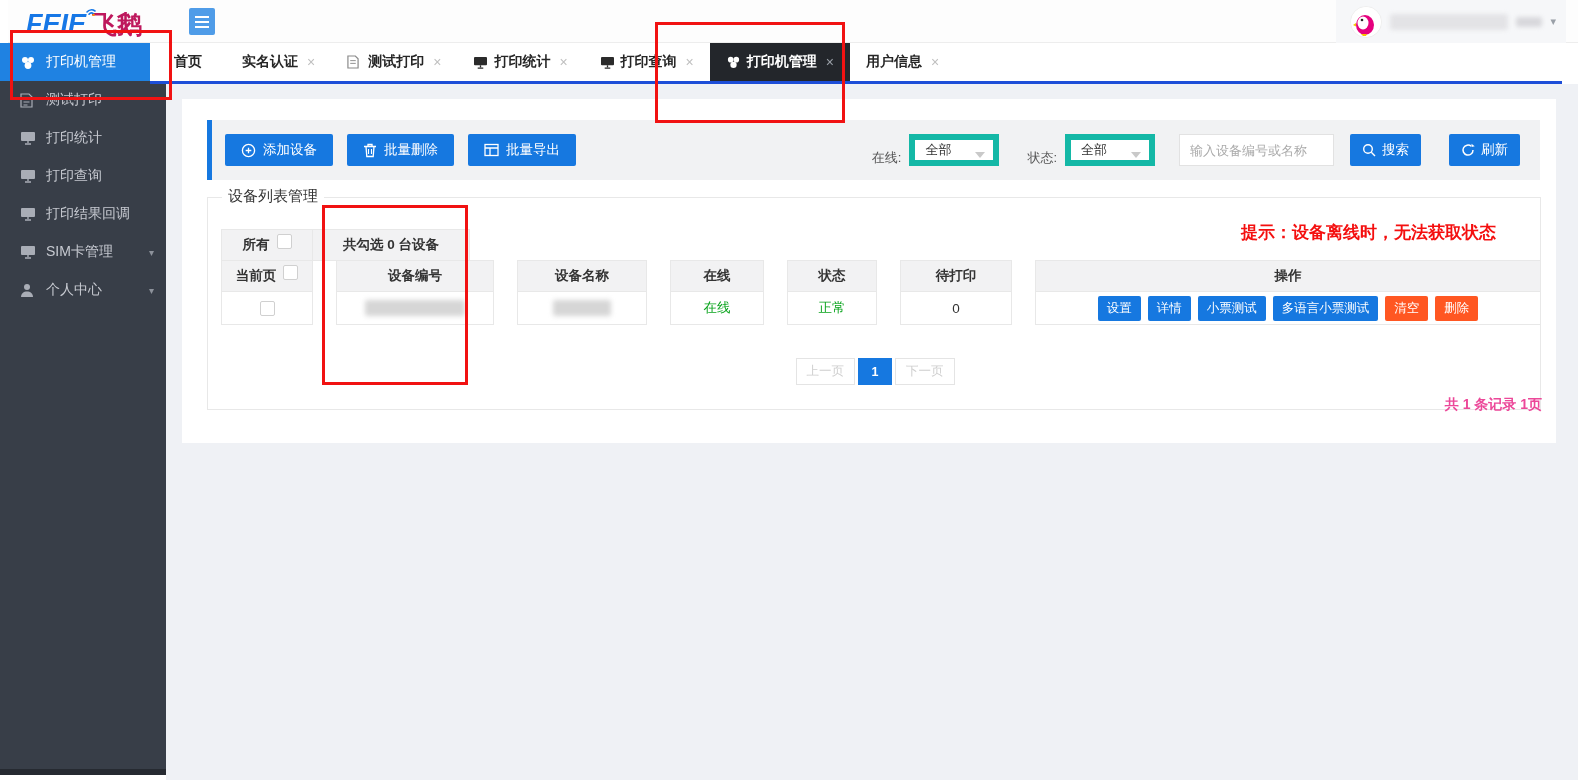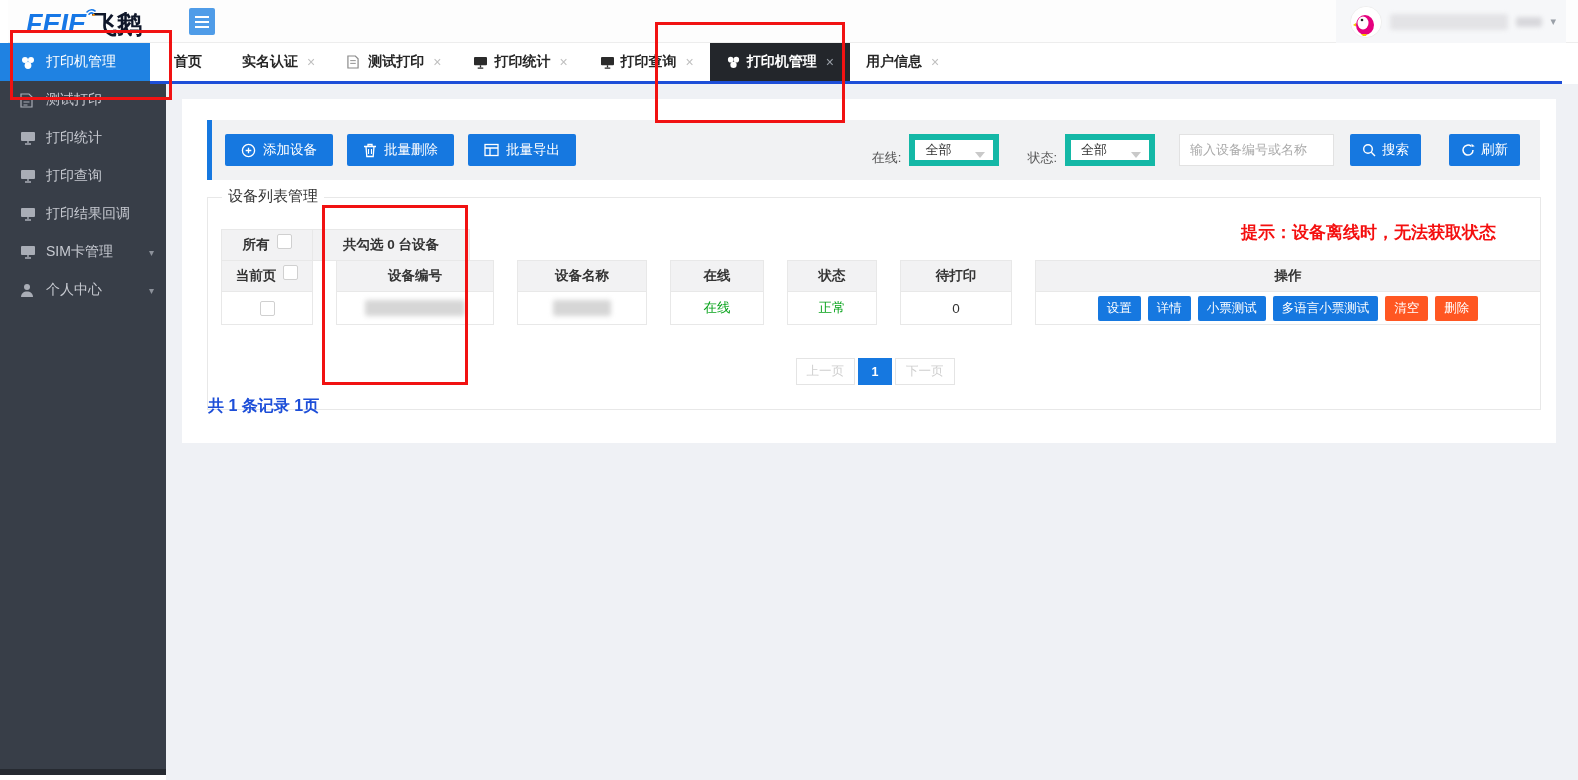--- a/index.html
+++ b/index.html
@@ -5,21 +5,21 @@
   * { margin:0; padding:0; box-sizing:border-box; }
   html,body { width:1578px; height:780px; }
   body { font-family:"Liberation Sans","DejaVu Sans",sans-serif; background:#fff; }
   #app { position:relative; width:1578px; height:780px; overflow:hidden; background:#fff; }
 
   
   .topbar { position:absolute; left:8px; top:0; width:1572px; height:43px; background:#fdfdfd; border-bottom:1px solid #ededed; z-index:5; }
   .logo { position:absolute; left:18px; top:4px; height:36px; display:flex; align-items:flex-end; }
   .logo-en { font-size:27px; font-weight:bold; font-style:italic; color:#1677e6; letter-spacing:0px; line-height:32px; }
   .logo-wifi { position:absolute; left:57px; top:-2px; }
-  .logo-cn { font-size:25px; font-weight:bold; color:#0f172a; margin-left:6px; line-height:32px; }
+  .logo-cn { font-size:25px; font-weight:bold; color:#be185d; margin-left:6px; line-height:32px; }
   .hamburger { position:absolute; left:181px; top:8px; width:26px; height:27px; background:#4f9ce8; border-radius:2px; display:flex; flex-direction:column; justify-content:center; align-items:center; gap:3px; cursor:pointer; }
   .hamburger i { display:block; width:14px; height:2px; background:#fff; }
   .user-area { position:absolute; right:14px; top:0; height:43px; display:flex; align-items:center; gap:8px; background:#f6f7f9; padding:0 10px 0 14px; }
   .avatar { width:32px; height:32px; border-radius:50%; background:#fff; border:1px solid #eee; overflow:hidden; flex:0 0 auto; }
   .blur-name { width:118px; height:16px; background:#e3e3e6; border-radius:3px; filter:blur(2px); }
   .blur-name.small { width:26px; height:10px; background:#d8d8dc; }
   .caret { font-size:11px; color:#9aa0a8; }
 
   
   .sidebar { position:absolute; left:0; top:43px; width:166px; height:732px; background:#383e48; z-index:4; }
@@ -48,21 +48,21 @@
   .strip { position:absolute; left:25px; top:21px; width:1333px; height:60px; background:#f1f2f3; display:flex; align-items:center; }
   .strip::before { content:""; position:absolute; left:0; top:0; width:5px; height:60px; background:#1678e0; }
   .strip-left { display:flex; align-items:center; gap:14px; margin-left:18px; }
   .btn { display:flex; align-items:center; gap:7px; height:32px; padding:0 16px; background:#1678e0; color:#fff; font-size:13.5px; border:none; border-radius:2px; cursor:pointer; font-family:inherit; }
   .btn svg { display:block; }
   .strip-right { margin-left:auto; margin-right:20px; display:flex; align-items:center; }
   .f-label { font-size:13px; color:#555; margin-right:8px;margin-top:16px; }
   .f-select { position:relative; width:90px; height:32px; background:#fff; border:6px solid #14b8a6; display:flex; align-items:center; padding:0 10px; font-size:13px; color:#333; cursor:pointer; }
   .f-select .sel-caret { position:absolute; right:8px; top:12px; width:0; height:0; border-left:5px solid transparent; border-right:5px solid transparent; border-top:6px solid #c9c9c9; }
   .gap28 { width:28px; } .gap16 { width:16px; } .gap24 { width:24px; }
-  .f-input { width:155px; height:32px; border:1px solid #e2e2e2; background:#fff; padding:0 10px; font-size:13px; color:#333; font-family:Liberation Mono, monospace; }
+  .f-input { width:155px; height:32px; border:1px solid #e2e2e2; background:#fff; padding:0 10px; font-size:13px; color:#333; font-family:Liberation Sans, sans-serif; }
   .f-input::placeholder { color:#aaa; }
   .btn.small { padding:0 12px; gap:6px; }
 
   
   .panel { position:absolute; left:25px; top:98px; width:1334px; height:213px; border:1px solid #e8e8e8; background:#fff; }
   .legend { position:absolute; top:-11px; left:14px; background:#fff; padding:0 6px; font-size:15px; color:#333; }
   .hint { position:absolute; top:23px; right:44px; font-size:17px; font-weight:600; color:#f40f0f; }
 
   
   .tbl { position:absolute; left:13px; top:31px; width:1320px; font-size:13.5px; color:#333; }
@@ -79,21 +79,21 @@
   .blur-cell { height:16px; background:#d6d6d6; border-radius:2px; filter:blur(2.5px); }
   .blur-dev { width:100px; } .blur-nm { width:58px; }
   .actions { display:flex; gap:7px; justify-content:center; align-items:center; width:100%; }
   .abtn { height:25px; padding:0 9px; display:flex; align-items:center; background:#1678e0; color:#fff; font-size:12.5px; border:none; border-radius:2px; cursor:pointer; font-family:inherit; }
   .abtn.orange { background:#ff5722; }
 
   
   .pager { position:absolute; left:0; top:160px; width:1334px; display:flex; justify-content:center; gap:3px; }
   .pbtn { height:27px; min-width:46px; padding:0 10px; background:#fff; border:1px solid #e4e4e4; color:#cfcfcf; font-size:12.5px; display:flex; align-items:center; justify-content:center; cursor:pointer; }
   .pbtn.cur { min-width:34px; background:#1678e0; border-color:#1678e0; color:#fff; font-weight:bold; }
-  .pager-sum { position:absolute; left:0; top:198px; width:1334px; text-align:left; font-size:16px; font-weight:bold; color:#1d4ed8; }
+  .pager-sum { position:absolute; left:0; top:198px; width:1334px; text-align:right; font-size:14px; font-weight:bold; color:#ec4899; }
 
   
   .anno { position:absolute; border:3px solid #f11212; z-index:99; pointer-events:none; }
   .anno1 { left:10px; top:30px; width:162px; height:70px; }
   .anno2 { left:655px; top:22px; width:190px; height:101px; }
   .anno3 { left:322px; top:205px; width:146px; height:180px; }
 </style>
 </head>
 <body>
 

